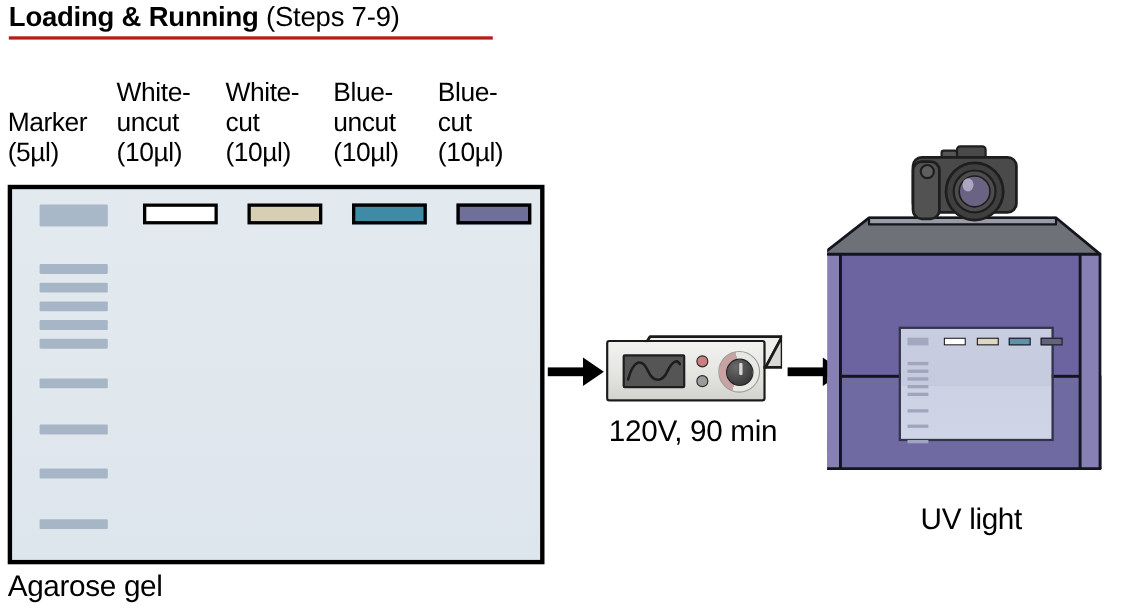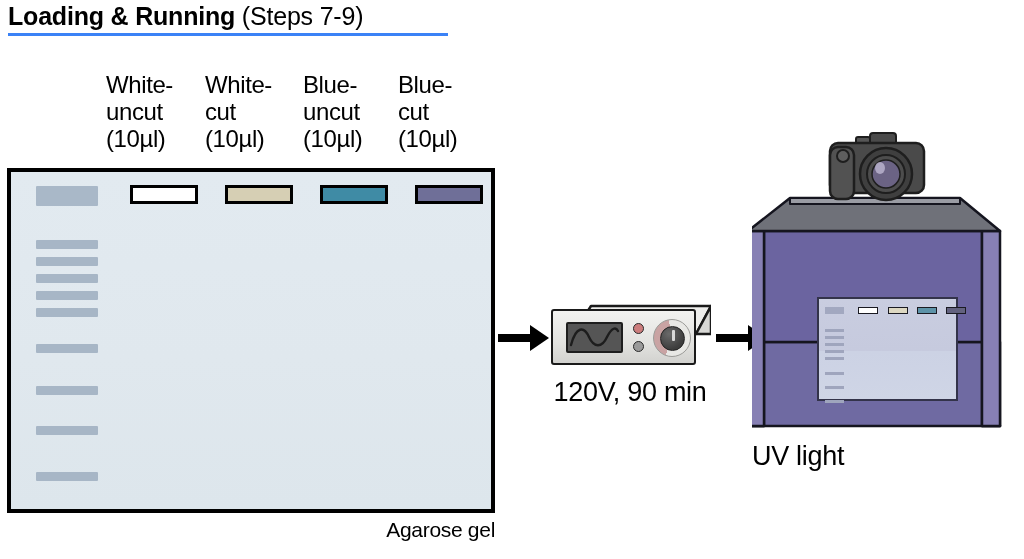--- a/index.html
+++ b/index.html
@@ -15,21 +15,21 @@
     font-family: "Liberation Sans", sans-serif;
     color: #000000;
   }
 
   
   #title-block {
     position: absolute;
     left: 8px;
     top: 2px;
     width: 440px;
-    border-bottom: 3px solid #3b82f6;
+    border-bottom: 3px solid #b91c1c;
     padding-bottom: 2px;
     white-space: nowrap;
   }
   #title-main {
     font-size: 25px;
     font-weight: bold;
     letter-spacing: -0.2px;
   }
   #title-sub {
     font-size: 25px;
@@ -83,22 +83,22 @@
   .marker-band.well-band {
     height: 20px;
     background: #a9b8c8;
   }
 
   #gel-caption {
     position: absolute;
     left: 7px;
     top: 518px;
     width: 488px;
-    text-align: right;
-    font-size: 21px;
+    text-align: left;
+    font-size: 27px;
     letter-spacing: -0.3px;
   }
 
   
   .arrow {
     position: absolute;
     height: 26px;
   }
   .arrow .shaft {
     position: absolute;
@@ -200,23 +200,23 @@
   #uv-assembly {
     position: absolute;
     left: 752px;
     top: 130px;
     width: 272px;
     height: 318px;
   }
   #uv-caption {
     position: absolute;
     left: 752px;
-    top: 441px;
+    top: 457px;
     width: 262px;
-    text-align: left;
+    text-align: center;
     font-size: 27px;
     letter-spacing: -0.3px;
   }
   #uv-svg { position: absolute; left: 0; top: 0; }
   #mini-gel {
     position: absolute;
     left: 65px;
     top: 167px;
     width: 141px;
     height: 104px;
@@ -244,20 +244,25 @@
   }
 </style>
 </head>
 <body>
 
 <div id="title-block">
   <span id="title-main">Loading &amp; Running </span><span id="title-sub">(Steps 7-9)</span>
 </div>
 
 <div id="lane-headers">
+  <div class="lane-header" style="left:7px;width:100px;">
+    <span class="hl"></span>
+    <span class="hl">Marker</span>
+    <span class="hl">(5µl)</span>
+  </div>
   <div class="lane-header" style="left:106px;width:100px;">
     <span class="hl">White-</span>
     <span class="hl">uncut</span>
     <span class="hl">(10µl)</span>
   </div>
   <div class="lane-header" style="left:205px;width:100px;">
     <span class="hl">White-</span>
     <span class="hl">cut</span>
     <span class="hl">(10µl)</span>
   </div>

